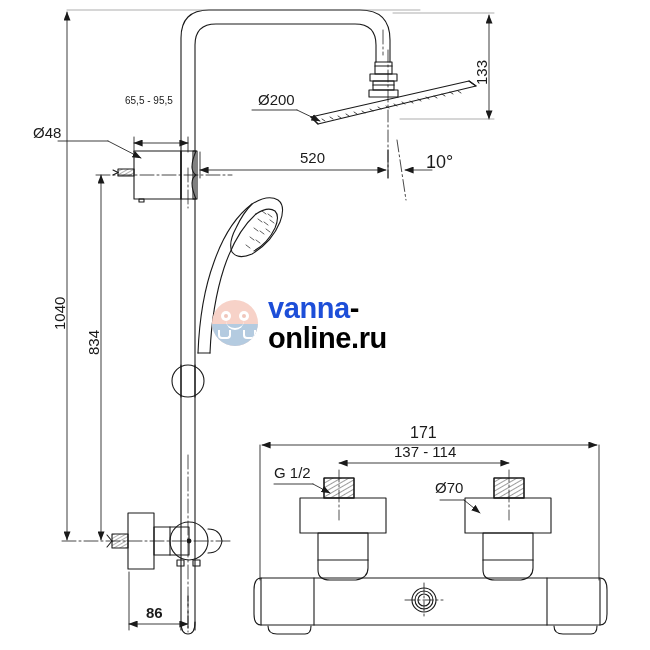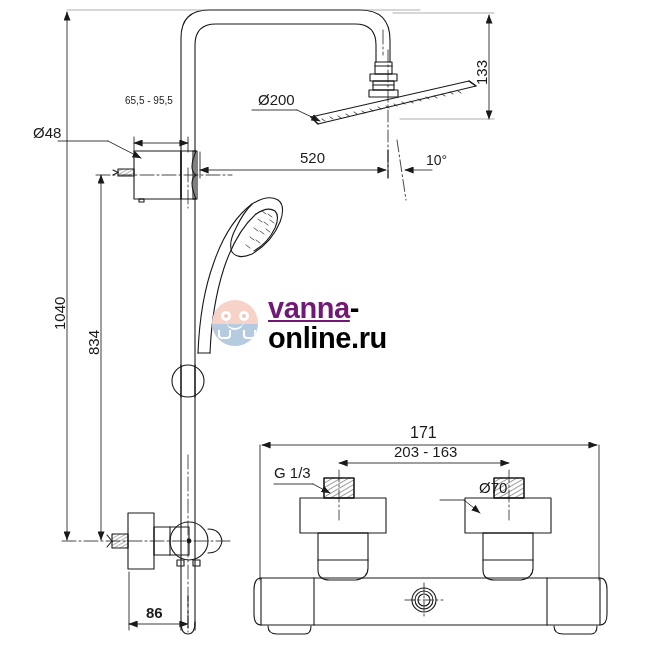--- a/index.html
+++ b/index.html
@@ -112,21 +112,21 @@
     display: flex;
     flex-direction: column;
     justify-content: center;
   }
   #wm-title {
     font-size: 29px;
     font-weight: bold;
     letter-spacing: -0.4px;
     line-height: 1.05;
   }
-  #wm-title .a { color: #701a75; text-decoration: underline; }
+  #wm-title .a { color: #1d4ed8; }
   #wm-title .b { color: #000000; }
   #wm-sub {
     font-size: 12.5px;
     color: #b9cbdd;
     letter-spacing: 0.2px;
     margin-top: 3px;
   }
 </style>
 </head>
 <body>
@@ -385,37 +385,37 @@
   </svg>
 
   <div class="dim-text" style="left:125px; top:96px; font-size:10px;">65,5 - 95,5</div>
 
   <div class="dim-text" style="left:33px; top:125px; font-size:15px;">Ø48</div>
 
   <div class="dim-text" style="left:258px; top:92px; font-size:15px;">Ø200</div>
 
   <div class="dim-text" style="left:300px; top:150px; font-size:15px;">520</div>
 
-  <div class="dim-text" style="left:426px; top:153px; font-size:14px;text-align:right;">10°</div>
+  <div class="dim-text" style="left:426px; top:153px; font-size:18px;text-align:right;">10°</div>
 
   <div class="dim-text vert" style="left:52px; top:330px; font-size:15px;">1040</div>
 
   <div class="dim-text vert" style="left:86px; top:355px; font-size:15px;">834</div>
 
   <div class="dim-text vert" style="left:474px; top:85px; font-size:15px;">133</div>
 
   <div class="dim-text" style="left:146px; top:605px; font-size:15px;font-weight:bold;">86</div>
 
   <div class="dim-text" style="left:410px; top:425px; font-size:16px;">171</div>
 
-  <div class="dim-text" style="left:394px; top:444px; font-size:15px;">203 - 163</div>
-
-  <div class="dim-text" style="left:274px; top:465px; font-size:15px;">G 1/3</div>
-
-  <div class="dim-text" style="left:435px; top:480px; font-size:15px;margin-left:44px;">Ø70</div>
+  <div class="dim-text" style="left:394px; top:444px; font-size:15px;">137 - 114</div>
+
+  <div class="dim-text" style="left:274px; top:465px; font-size:15px;">G 1/2</div>
+
+  <div class="dim-text" style="left:435px; top:480px; font-size:15px;">Ø70</div>
 
   <div id="watermark">
     <div id="wm-logo">
       <div class="bowl"></div>
       <div class="eye l"></div>
       <div class="eye r"></div>
       <div class="pupil l"></div>
       <div class="pupil r"></div>
       <div class="smile"></div>
       <div class="foot l"></div>

